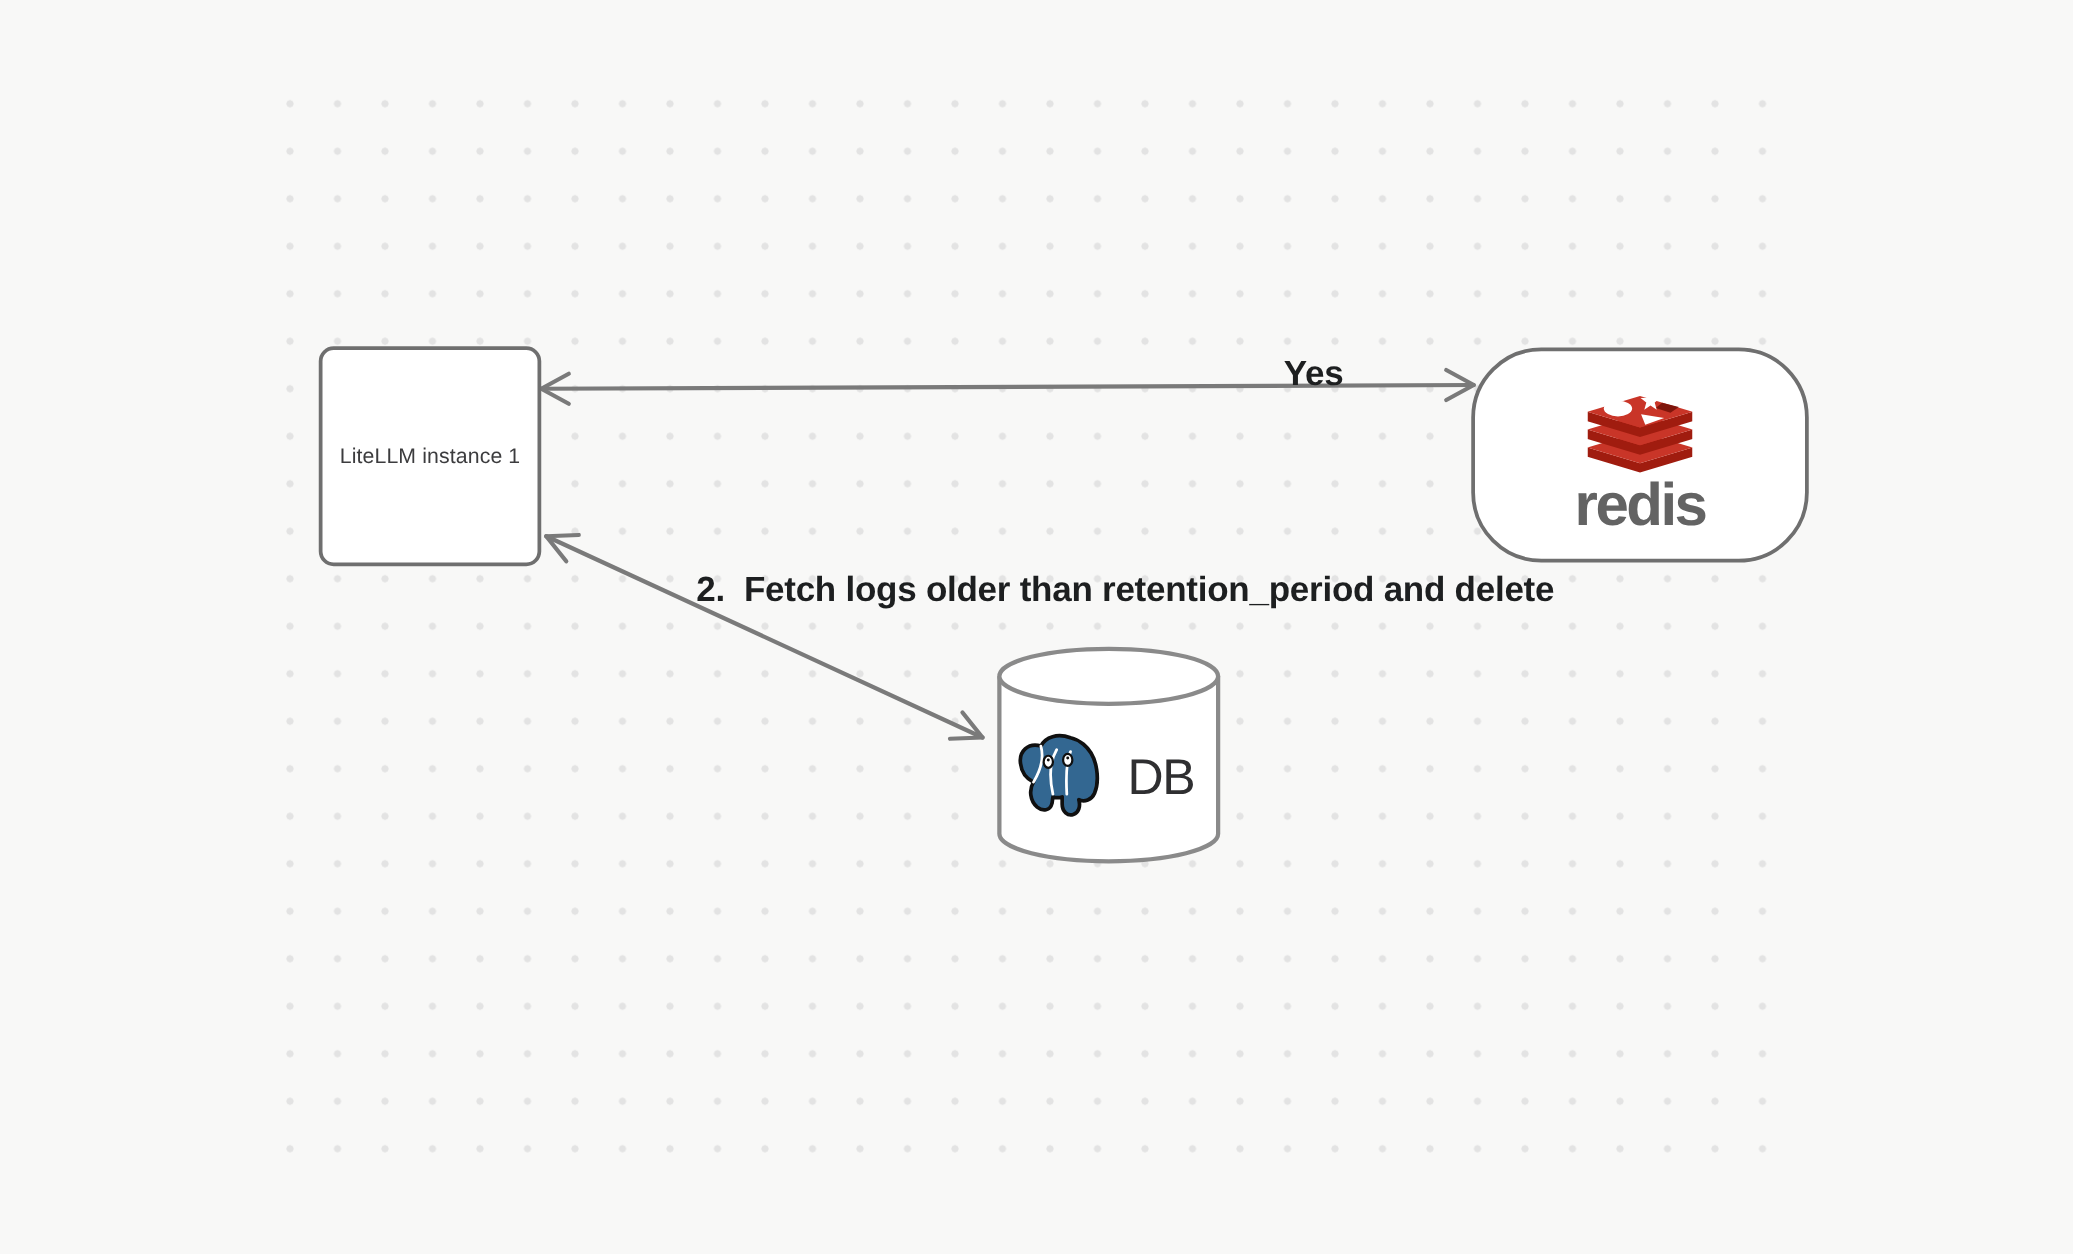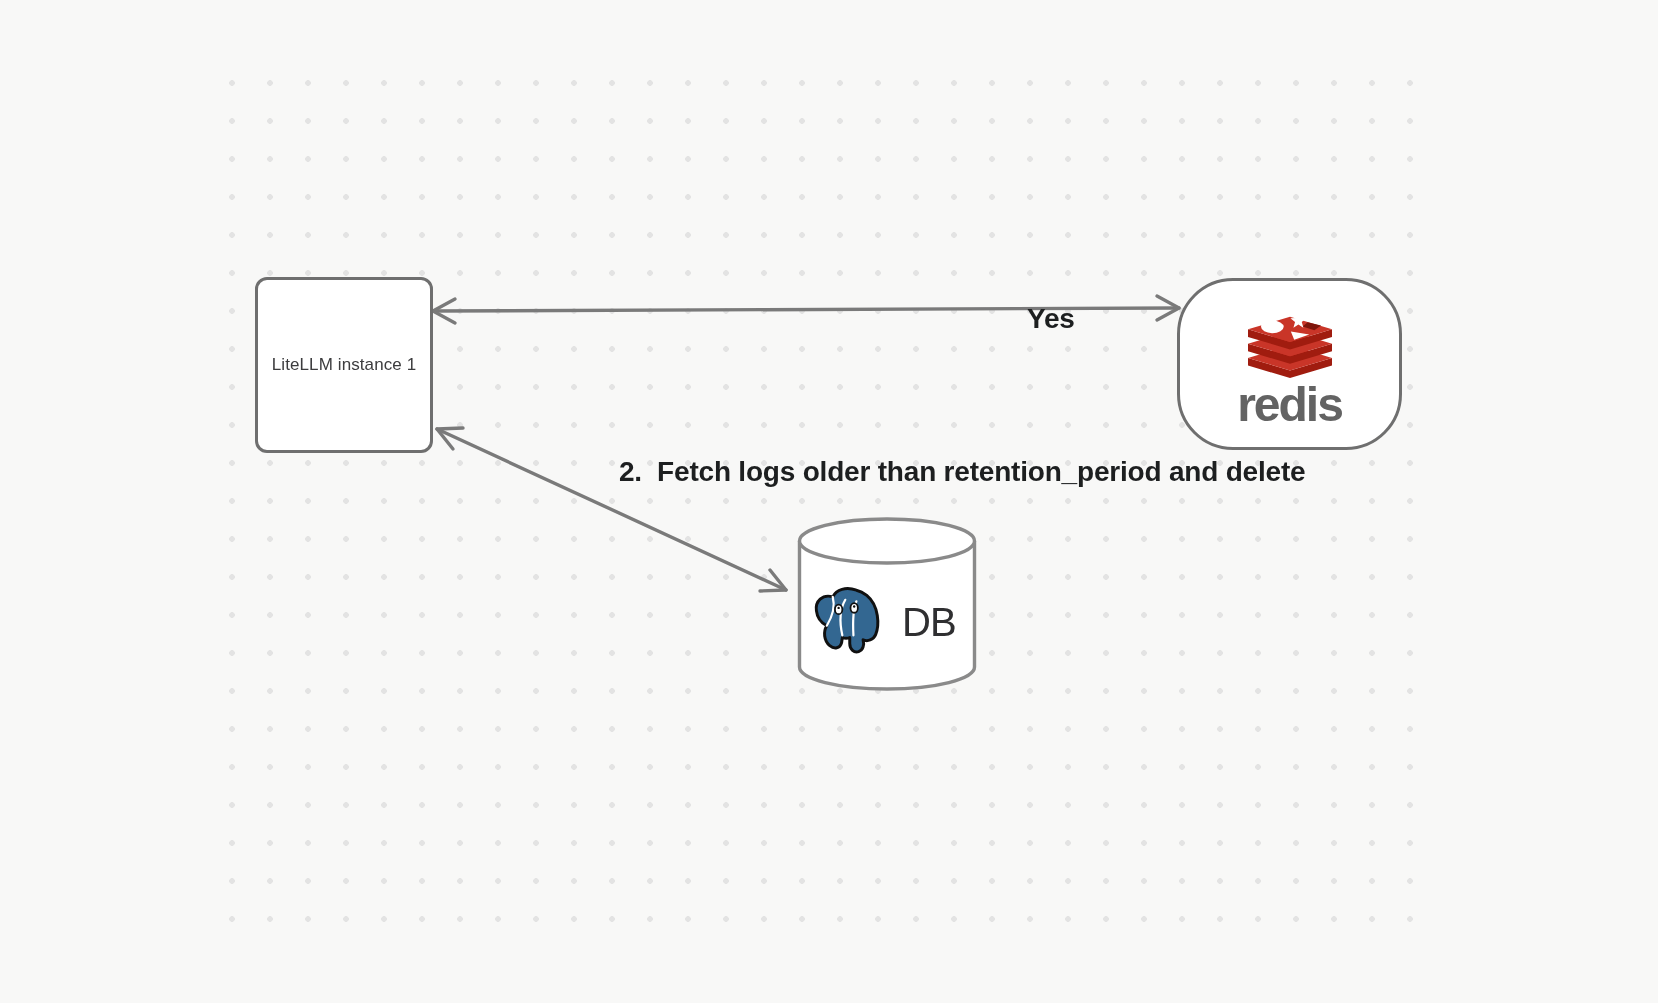--- a/index.html
+++ b/index.html
@@ -33,21 +33,21 @@
     box-sizing:border-box;display:flex;align-items:center;justify-content:center;
   }
   .inst{left:255px;width:178px;height:176px;border-radius:12px;}
   .inst1{top:277px;}
   .inst2{top:516px;}
   .inst3{top:756px;}
   .inst .lbl{font-size:17px;color:var(--node_text,#3c3c3e);letter-spacing:.1px;}
 
   
   .redis-node{
-    left:1177px;top:278px;width:225px;height:172px;border-radius:56px;
+    left:1177px;top:278px;width:270px;height:172px;border-radius:56px;
     border-width:3.4px;flex-direction:column;justify-content:flex-start;
     padding-top:30px;
   }
   .redis-icon{width:84px;height:72px;display:block;}
   .redis-word{
     font-size:48px;font-weight:bold;line-height:1;margin-top:-2px;
     color:var(--redis_wordmark,#636363);letter-spacing:-2px;
   }
   .red-face{fill:var(--redis_red,#c93528);}
   .red-side{fill:var(--redis_dark_red,#a01c0f);}
@@ -66,22 +66,22 @@
   .pg-line{fill:none;stroke:#ffffff;stroke-width:3;stroke-linecap:round;}
   .pg-eye{fill:#ffffff;stroke:#101010;stroke-width:2.4;}
   .pg-pupil{fill:#101010;}
 
   
   .ann{
     position:absolute;font-weight:bold;font-size:28px;line-height:28px;
     color:var(--annotation_text,#1d1f20);white-space:pre;letter-spacing:-.2px;
   }
   .ann1{left:497px;top:285px;}
-  .yes{left:1027px;top:285px;margin-top:20px;}
-  .ann2{left:619px;top:458px;}
+  .yes{left:1027px;top:285px;}
+  .ann2{left:557px;top:458px;}
 </style>
 </head>
 <body>
 
 <div class="stage">
 
   <div class="dotgrid"></div>
 
   <svg class="overlay" viewBox="0 0 1658 1003">
     <g class="arrow">

